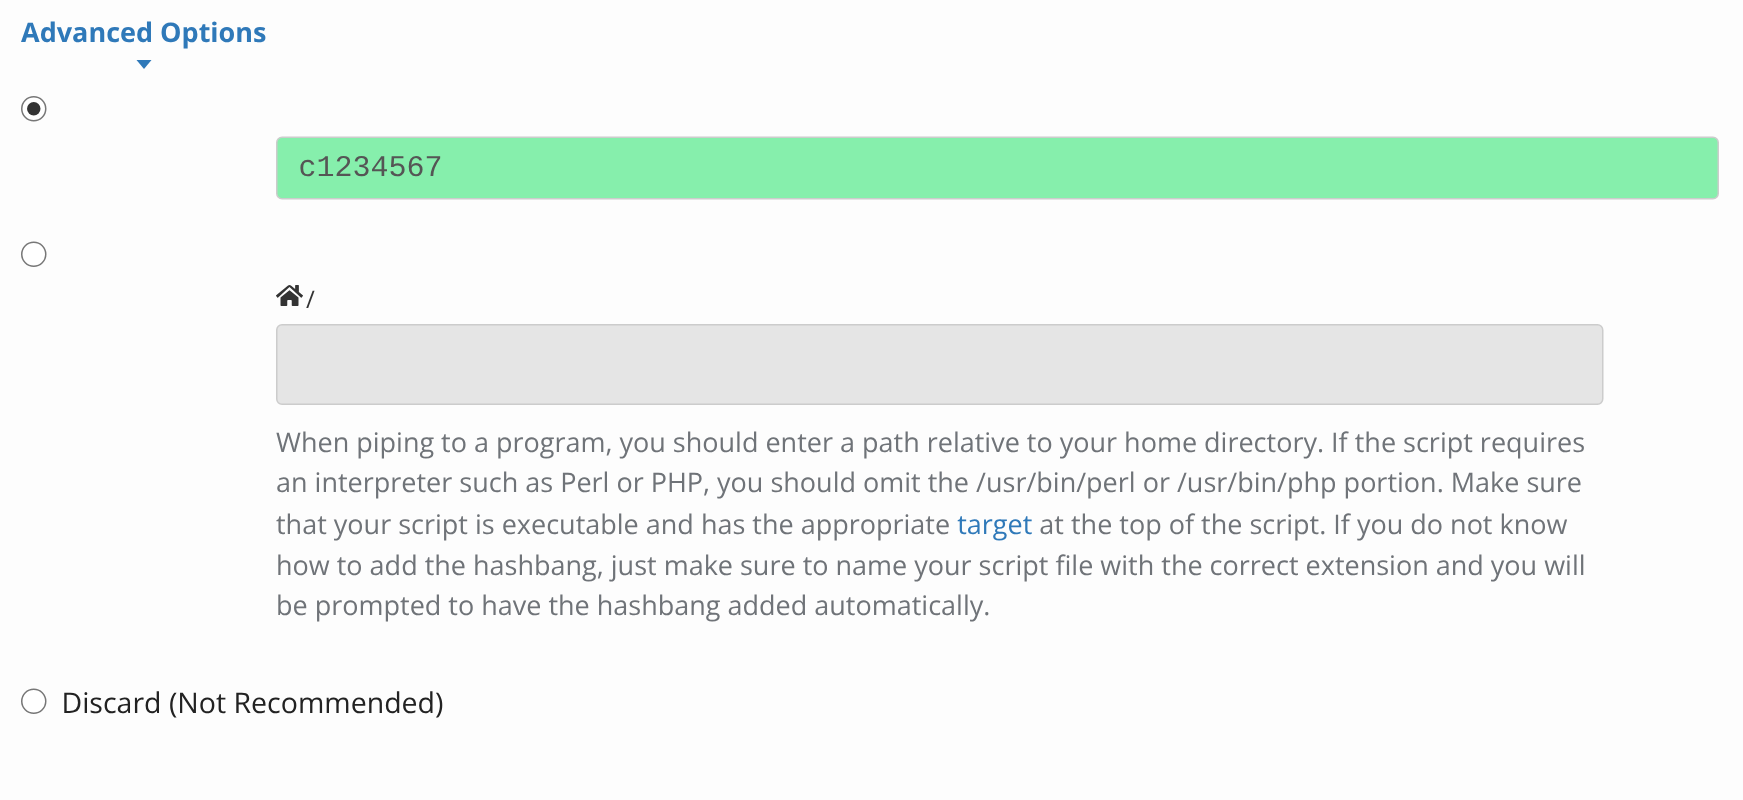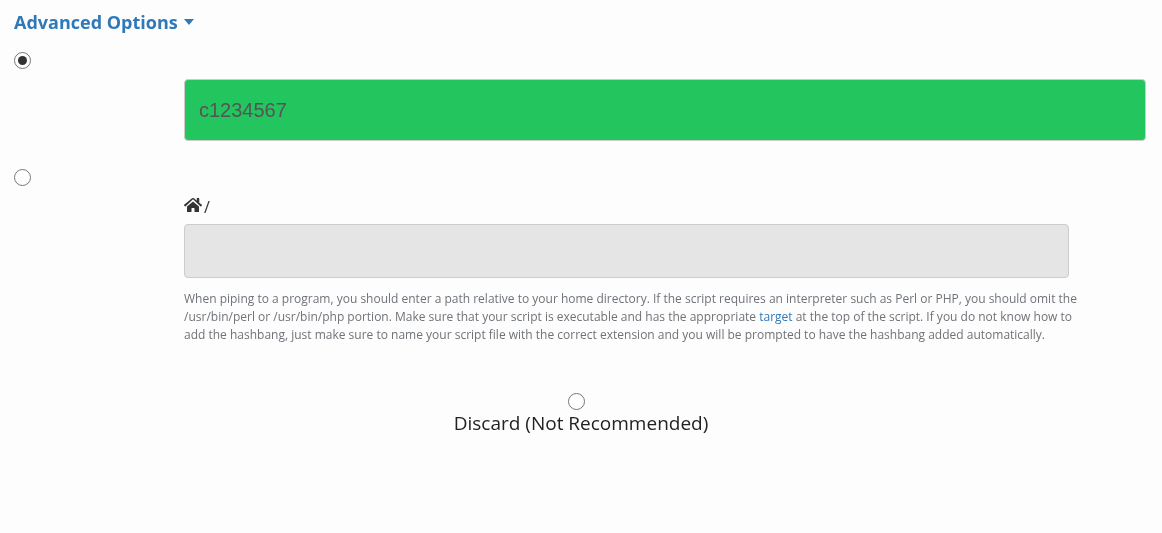--- a/index.html
+++ b/index.html
@@ -17,20 +17,21 @@
   }
   .advanced-toggle {
     color: #2f79b9;
     font-weight: 700;
     font-size: 18px;
     cursor: pointer;
     display: inline-flex;
     align-items: center;
     gap: 6px;
     margin-bottom: 18px;
+    flex-direction: column;
   }
   .advanced-toggle .caret {
     width: 0;
     height: 0;
     border-left: 5px solid transparent;
     border-right: 5px solid transparent;
     border-top: 6px solid #2f79b9;
     display: inline-block;
   }
   .option-row {
@@ -67,27 +68,28 @@
   }
   .indent {
     margin-left: 170px;
     margin-top: 10px;
     margin-bottom: 28px;
     max-width: 968px;
   }
   .text-input {
     width: 100%;
     max-width: 962px;
-    height: 62px;
+    height: 42px;
     padding: 8px 14px;
     font-size: 20px;
     color: #555;
     border: 1px solid #ccc;
     border-radius: 4px;
-    background: #22c55e;
+    background: #86efac;
+    font-family: Liberation Mono, monospace;
   }
   .text-input:disabled {
     background: #e6e6e6;
     color: #888;
   }
   .path-prefix {
     display: flex;
     align-items: center;
     font-size: 16px;
     color: #333;
@@ -101,32 +103,31 @@
   }
   .disabled-input {
     width: 885px;
     height: 54px;
     background: #e5e5e5;
     border: 1px solid #ccc;
     border-radius: 4px;
     margin-bottom: 12px;
   }
   .help-text {
-    font-size: 12px;
+    font-size: 18px;
     line-height: 1.52;
     color: #6f7378;
     max-width: 895px;
   }
   .help-text a {
     color: #2f79b9;
     text-decoration: none;
   }
   .section-gap {
-    margin-top: 48px;
-    flex-direction: column;
+    margin-top: 36px;
   }
 </style>
 </head>
 <body>
 
 
 
 <div class="advanced-toggle">
   <span>Advanced Options</span>
   <span class="caret"></span>

